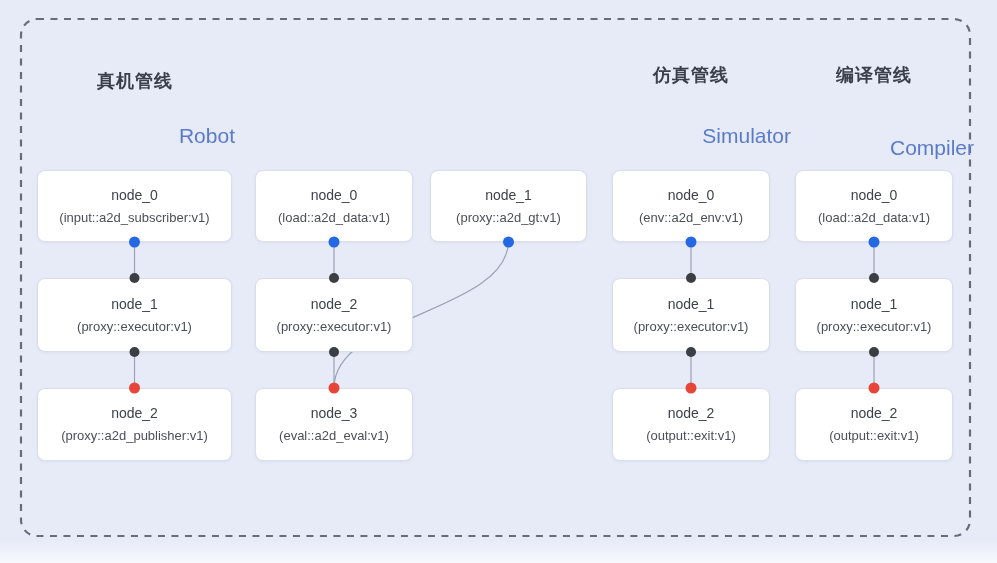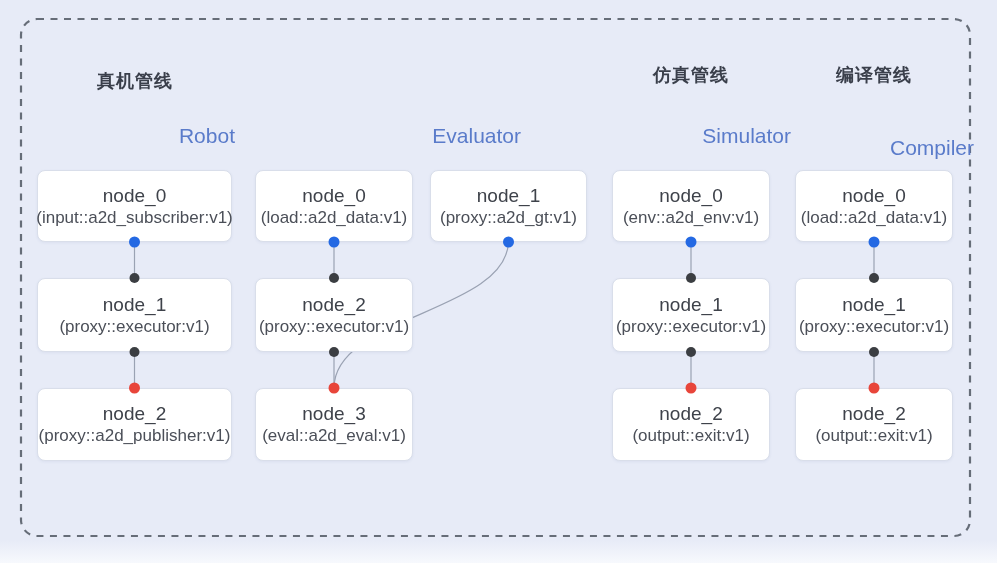--- a/index.html
+++ b/index.html
@@ -25,22 +25,22 @@
   .node {
     position: absolute; box-sizing: border-box;
     background: #ffffff;
     border: 1px solid #d9deea;
     border-radius: 8px;
     box-shadow: 0 1px 3px rgba(60, 80, 140, 0.07);
     display: flex; flex-direction: column;
     align-items: center; justify-content: center;
     gap: 1px;
   }
-  .node-title   { font-size: 19px; color: #3e424a; line-height: 21px; }
-  .node-subtitle{ font-size: 17px; color: #4b4f58; line-height: 21px; }
+  .node-title   { font-size: 14px; color: #3e424a; line-height: 21px; }
+  .node-subtitle{ font-size: 13px; color: #4b4f58; line-height: 21px; }
 </style>
 </head>
 <body>
 
 <div class="canvas">
 
   <svg class="layer" width="997" height="563">
     <rect x="21" y="19" width="949" height="517" rx="16" ry="16" fill="none" stroke="#666d78" stroke-width="2.2" stroke-dasharray="7 6.5"></rect>
 
     <line x1="134.5" y1="242" x2="134.5" y2="278" stroke="#9aa2b3" stroke-width="1.2"></line>
@@ -56,21 +56,20 @@
 
     <line x1="874" y1="242" x2="874" y2="278" stroke="#9aa2b3" stroke-width="1.2"></line>
     <line x1="874" y1="352" x2="874" y2="388" stroke="#9aa2b3" stroke-width="1.2"></line>
   </svg>
 
   <div class="hdr-cn" style="left:35px;  top:69px;font-family:Liberation Serif, serif;">真机管线</div>
   <div class="hdr-cn" style="left:591px; top:63px;">仿真管线</div>
   <div class="hdr-cn" style="left:774px; top:63px;">编译管线</div>
 
   <div class="hdr-en" style="left:35px;  top:124px;">Robot</div>
-  <div class="hdr-en" style="left:321px; top:124px;">Evaluator</div>
   <div class="hdr-en" style="left:591px; top:124px;">Simulator</div>
   <div class="hdr-en" style="left:774px; top:136px;">Compiler</div>
 
   <div class="node" style="left:37px; top:170px; width:195px; height:72px;">
     <div class="node-title">node_0</div>
     <div class="node-subtitle">(input::a2d_subscriber:v1)</div>
   </div>
   <div class="node" style="left:37px; top:278px; width:195px; height:74px;">
     <div class="node-title">node_1</div>
     <div class="node-subtitle">(proxy::executor:v1)</div>

